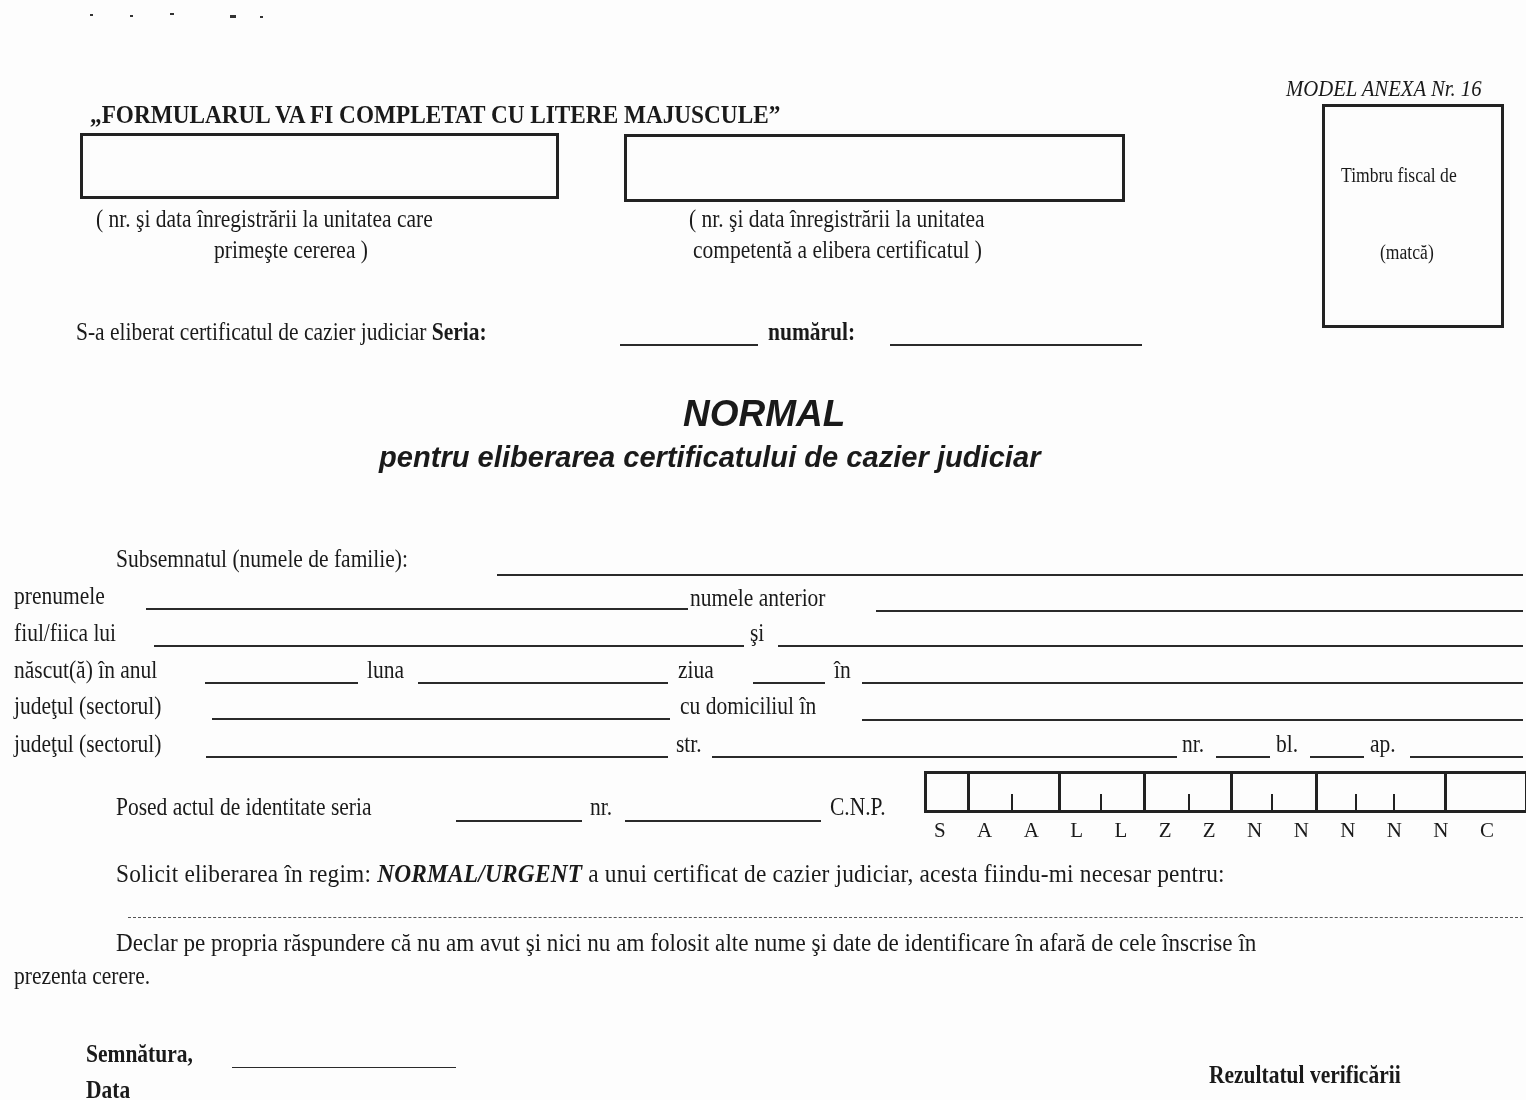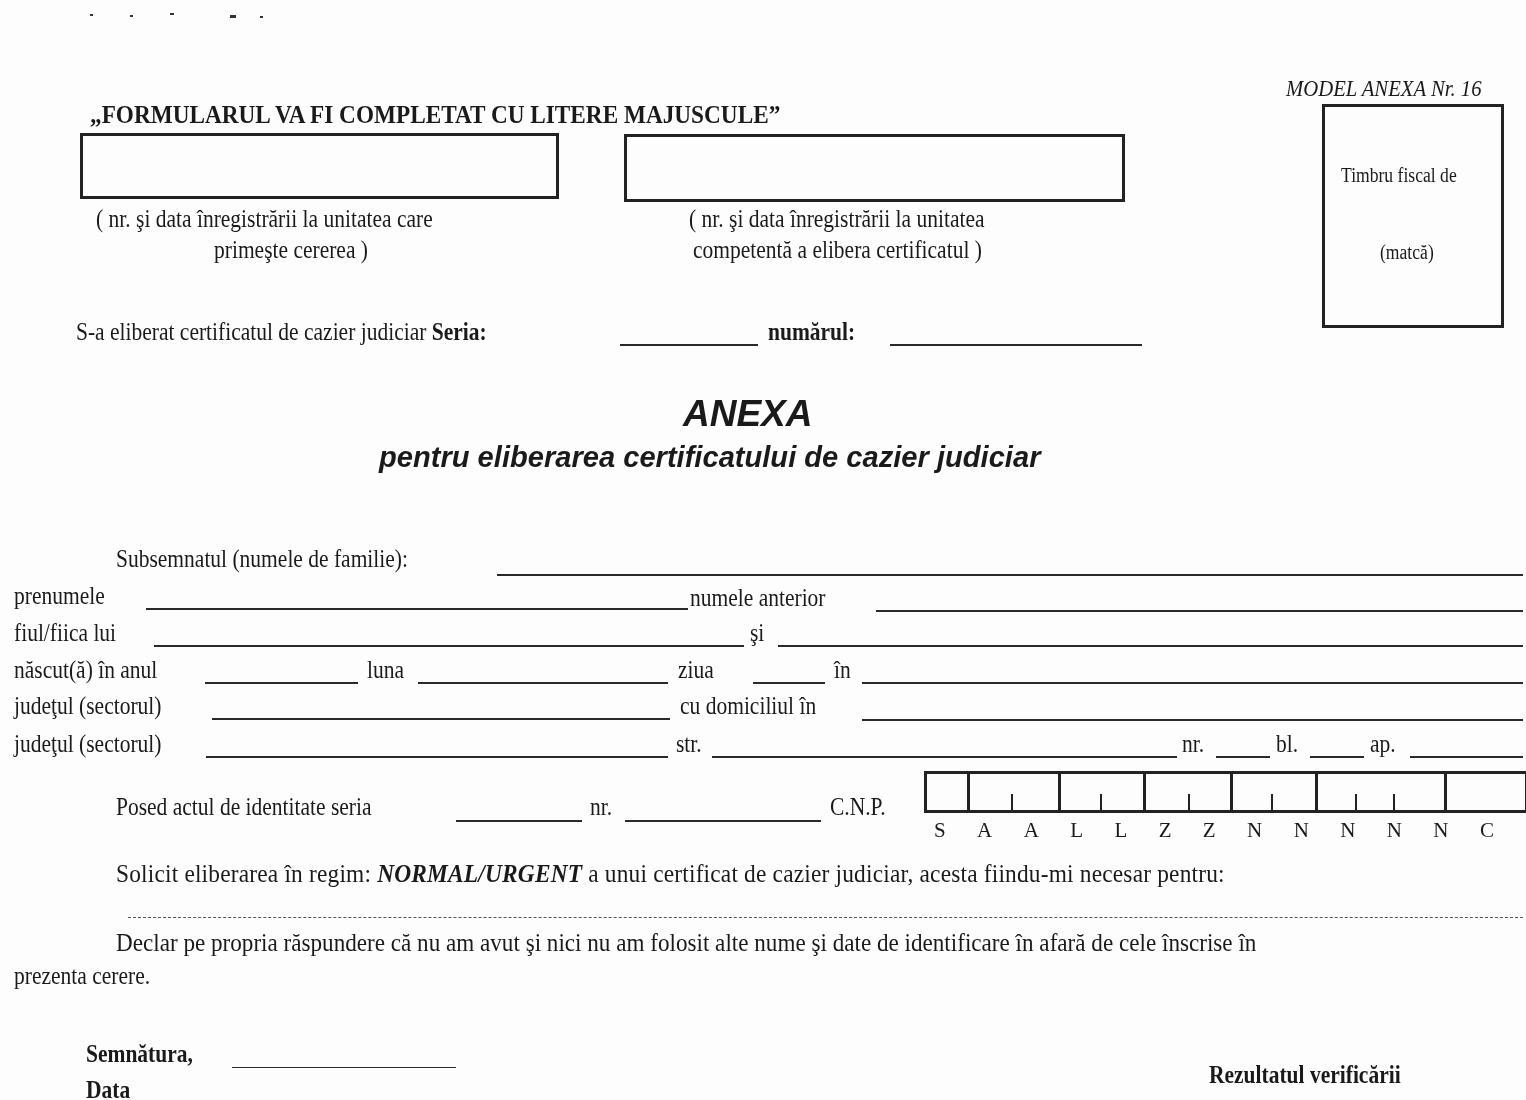--- a/index.html
+++ b/index.html
@@ -52,21 +52,21 @@
 <div class="abs t narrow" style="left:76px;top:318px;font-size:25px;">
   <span>S-a eliberat certificatul de cazier judiciar</span>
   <b>Seria:</b>
 </div>
 <div class="line" style="left:620px;top:344px;width:138px;"></div>
 <input class="field" style="left: 620px; top: 318px; width: 138px; height: 26px;" value="">
 <div class="abs t narrow" style="left:768px;top:318px;font-size:25px;font-weight:bold;">numărul:</div>
 <div class="line" style="left:890px;top:344px;width:252px;"></div>
 <input class="field" style="left: 890px; top: 318px; width: 252px; height: 26px;" value="">
 
-<div class="abs sans" style="left:683px;top:393px;font-size:37px;font-weight:bold;font-style:italic;">ANEXA</div>
+<div class="abs sans" style="left:683px;top:393px;font-size:37px;font-weight:bold;font-style:italic;">NORMAL</div>
 <div class="abs sans" style="left:379px;top:440px;font-size:30px;font-weight:bold;font-style:italic;transform-origin:left top;transform:scaleX(0.97);">pentru eliberarea certificatului de cazier judiciar</div>
 
 <div class="abs t narrow" style="left:116px;top:545px;font-size:25px;">Subsemnatul (numele de familie):</div>
 <div class="line" style="left:497px;top:574px;width:1026px;"></div>
 <input class="field" style="left: 497px; top: 546px; width: 1026px; height: 28px;" value="">
 
 <div class="abs t narrow" style="left:14px;top:582px;font-size:25px;">prenumele</div>
 <div class="line" style="left:146px;top:608px;width:542px;"></div>
 <input class="field" style="left: 146px; top: 582px; width: 542px; height: 26px;" value="">
 <div class="abs t narrow" style="left:690px;top:584px;font-size:25px;">numele anterior</div>

